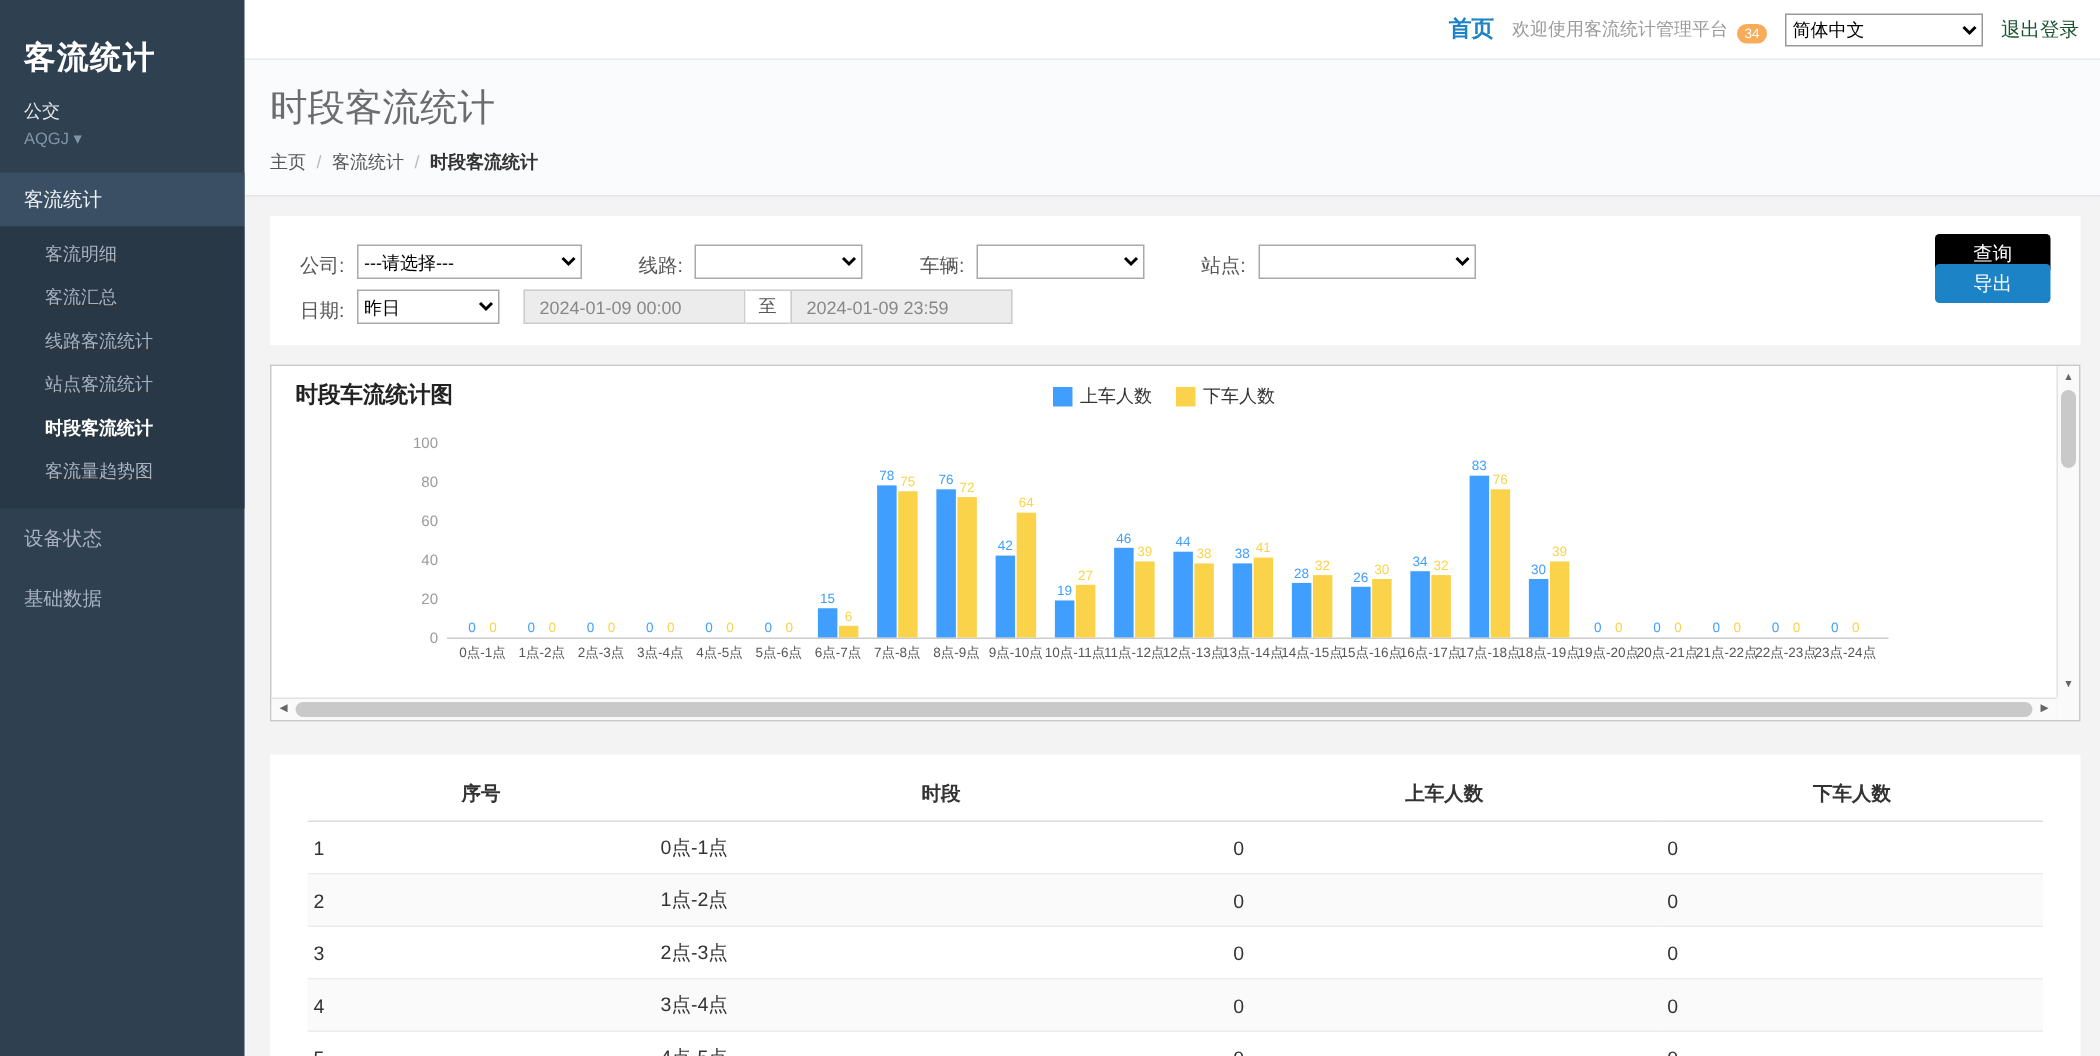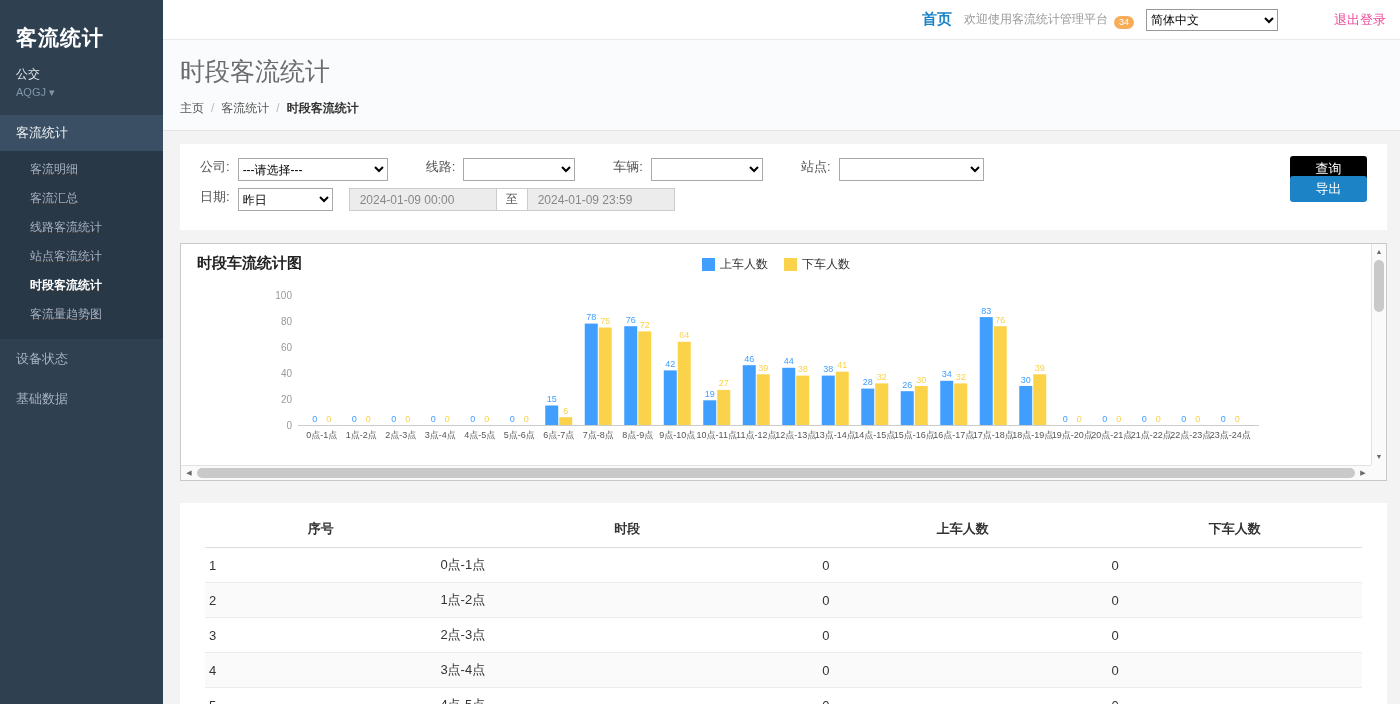--- a/index.html
+++ b/index.html
@@ -24,36 +24,36 @@
   
   .topbar {
     position:absolute; left:163px; top:0; right:0; height:40px; background:#fff;
     border-bottom:1px solid #e7eaec; display:flex; align-items:center; justify-content:flex-end;
     gap:12px; padding:12px 14px; z-index:4;
   }
   .home-link { color:#1c84c6; font-size:15px; font-weight:bold; cursor:pointer; }
   .welcome { color:#9a9a9a; font-size:12px; }
   .badge { background:#f8ac59; color:#fff; font-size:9px; line-height:11px; padding:1px 5px; border-radius:8px; align-self:flex-start; margin:4px 0 0 -6px; }
   .lang-select { font-size:12px; height:22px; width:132px; border:1px solid #999; background:#fff; }
-  .logout { color:#ec4899; font-size:13px; cursor:pointer;margin-left:44px; }
+  .logout { color:#14532d; font-size:13px; cursor:pointer; }
 
   
   .content { position:absolute; left:163px; top:40px; right:0; bottom:0; overflow:hidden; }
   .heading { background:#fafbfc; padding:15px 17px 13px; border-bottom:1px solid #e4e4e6; }
   .page-title { color:#6a6c6f; font-size:25px; font-weight:400; margin:0 0 12px; }
   .breadcrumb { font-size:12px; color:#999; }
   .bc-link { color:#555; cursor:pointer; }
   .bc-current { color:#333; font-weight:bold; }
   .bc-sep { color:#bbb; margin:0 7px; }
 
   .card { background:#fff; margin:13px 13px 0 17px; }
 
   
   .filter-card { padding:12px 20px; position:relative; }
-  .filter-row { display:flex; align-items:flex-start; height:28px; margin:2px 0; }
+  .filter-row { display:flex; align-items:flex-end; height:28px; margin:2px 0; }
   .f-label { font-size:13px; color:#555; margin-right:8px; }
   .f-select { height:23px; font-size:12px; border:1px solid #a9a9a9; background:#fff; margin-right:38px; }
   .w-company { width:150px; } .w-line { width:112px; } .w-vehicle { width:112px; } .w-station { width:145px; }
   .w-preset { width:95px; margin-right:16px; }
   .date-group { display:flex; align-items:center; }
   .date-input { width:148px; height:23px; border:1px solid #ccc; background:#ececec; color:#888; font-size:12px; padding:0 10px; }
   .to-addon { border:1px solid #ccc; border-left:none; border-right:none; height:23px; line-height:21px; padding:0 9px; font-size:12px; color:#555; background:#fff; }
   .btn { position:absolute; right:20px; width:77px; height:26px; border:none; border-radius:3px; color:#fff; font-size:13px; cursor:pointer; }
   .btn-query { top:12px; background:#000000; }
   .btn-export { top:32px; background:#1c84c6; }

